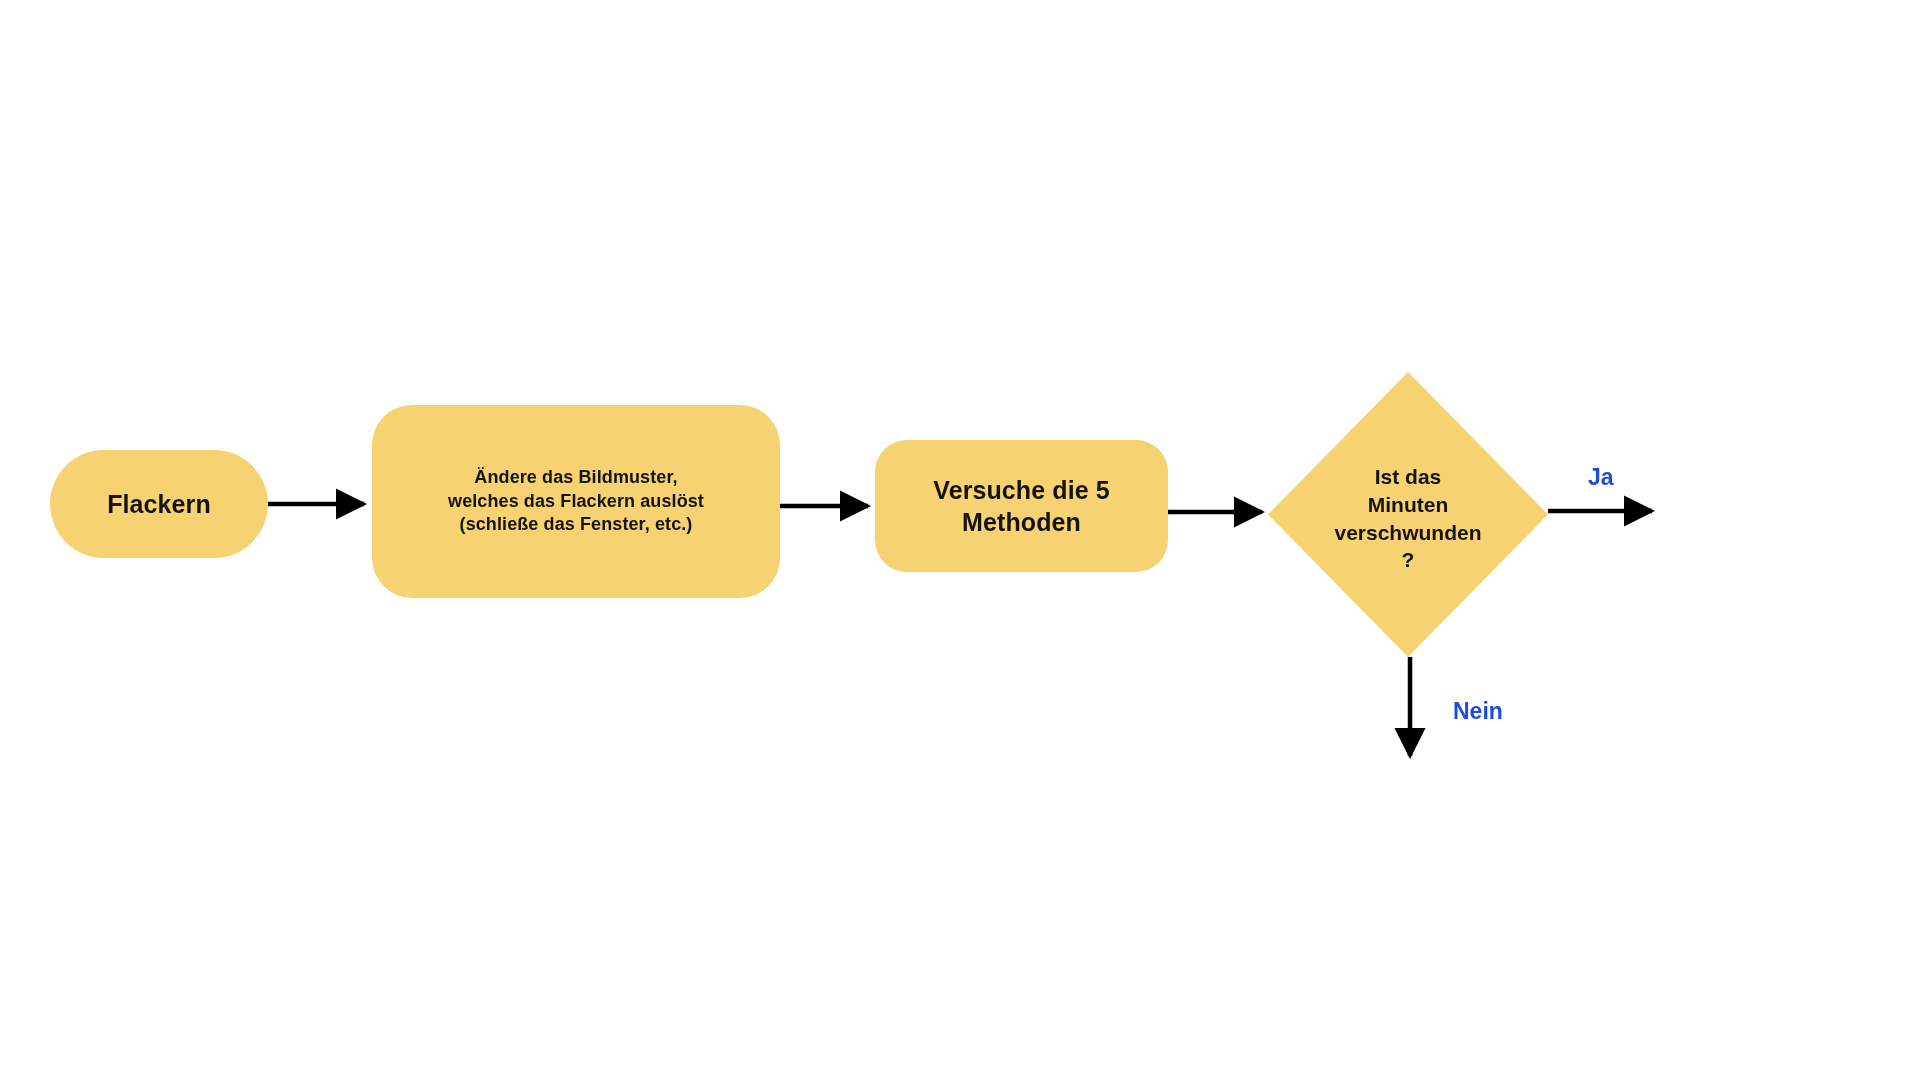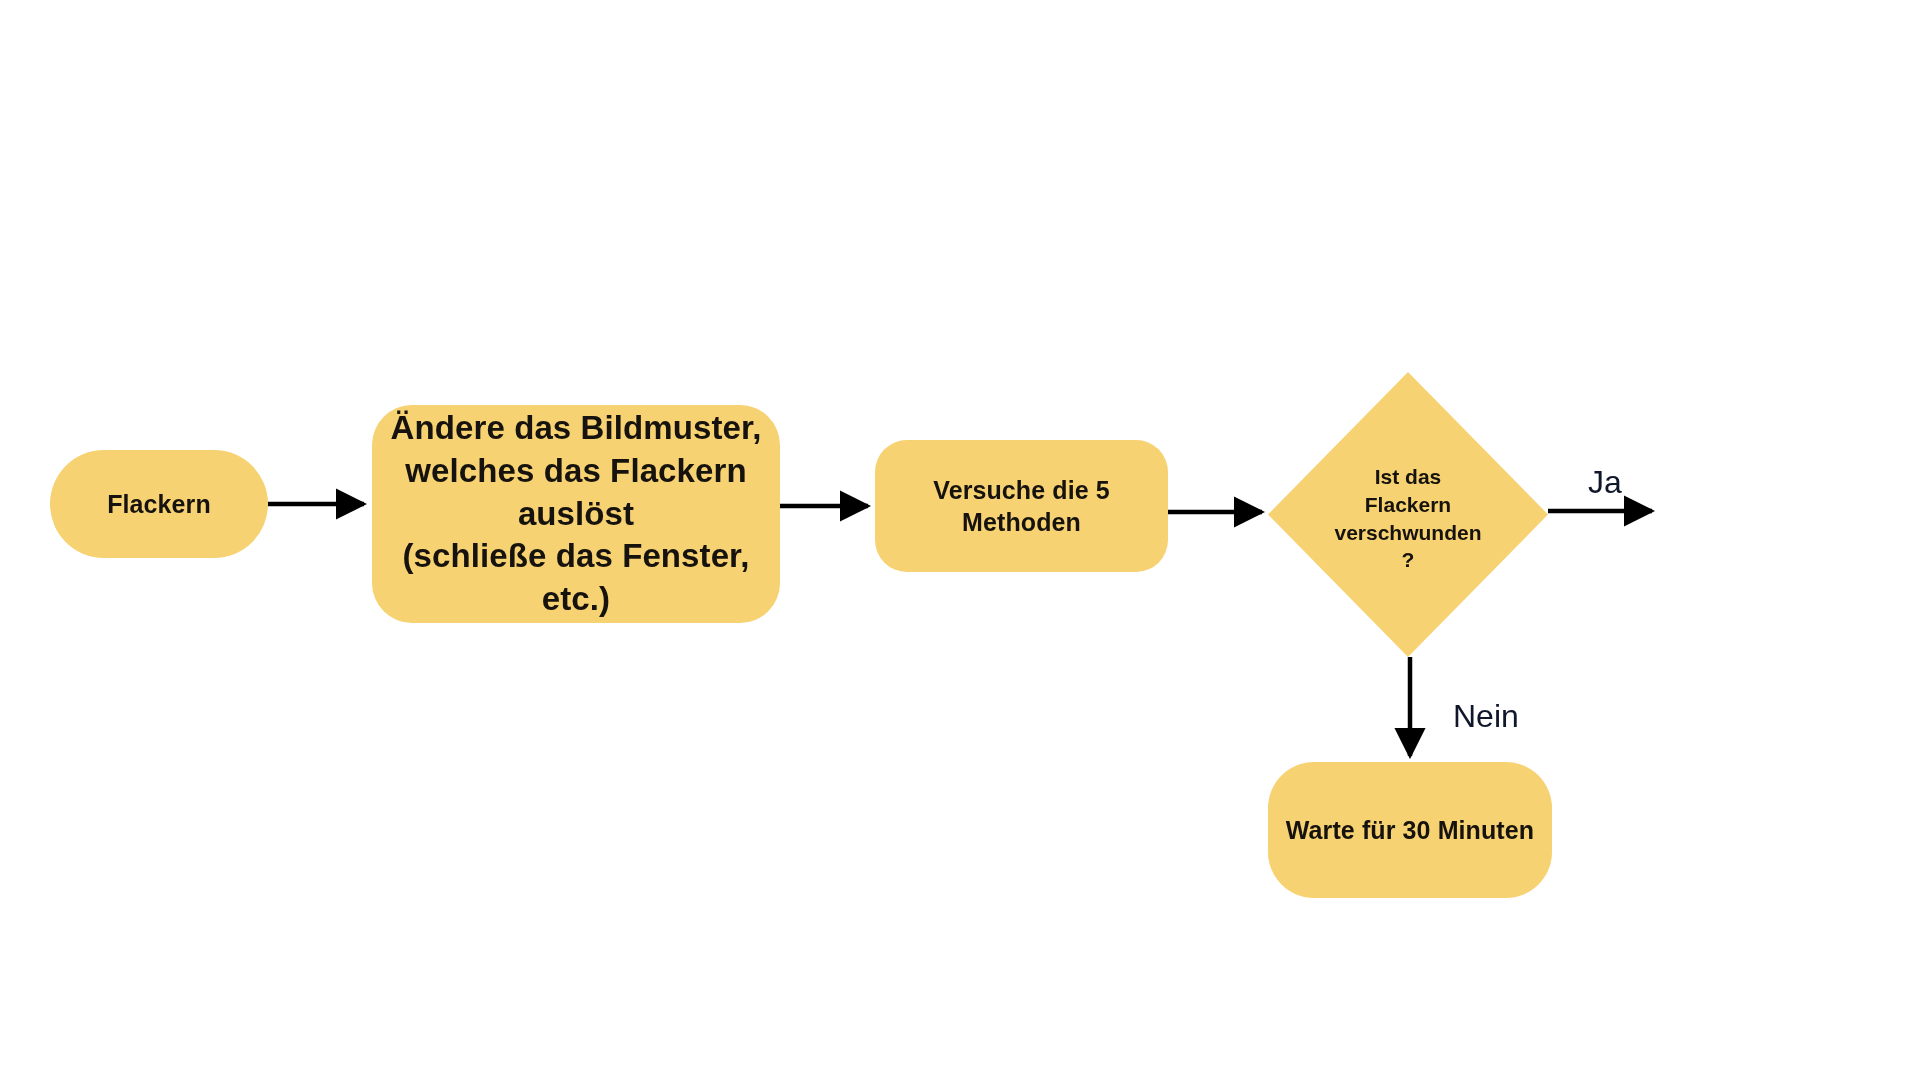--- a/index.html
+++ b/index.html
@@ -42,23 +42,23 @@
   }
   
   #node-start {
     left: 50px;  top: 450px;
     width: 218px; height: 108px;
     border-radius: 54px;
     font-size: 25px;
   }
   #node-change-pattern {
     left: 372px; top: 405px;
-    width: 408px; height: 218px;
+    width: 408px; height: 193px;
     border-radius: 40px;
-    font-size: 33px;
+    font-size: 18px;
     padding: 0 12px;
   }
   #node-try-methods {
     left: 875px; top: 440px;
     width: 293px; height: 132px;
     border-radius: 32px;
     font-size: 25px;
     padding: 0 14px;
   }
   #node-resolved {
@@ -100,23 +100,23 @@
     color: #16120d;
     font-weight: 700;
     font-size: 21px;
     line-height: 1.32;
     white-space: pre-line;
     transform: translateY(4px);
   }
   
   .edge-label {
     position: absolute;
-    color: #0f172a;
-    font-weight: 400;
-    font-size: 32px;
+    color: #1d4ed8;
+    font-weight: 700;
+    font-size: 23px;
     line-height: 1;
     white-space: nowrap;
   }
   #label-ja {
     left: 1588px;
     top: 466px;
   }
   #label-nein {
     left: 1453px;
     top: 700px;
@@ -150,25 +150,24 @@
   <div class="node pill" id="node-change-pattern">Ändere das Bildmuster,
 welches das Flackern auslöst
 (schließe das Fenster, etc.)</div>
 
   <div class="node pill" id="node-try-methods">Versuche die 5
 Methoden</div>
 
   <div id="node-decision">
     <div class="diamond-shape"></div>
     <div class="diamond-label">Ist das
-Flackern
+Minuten
 verschwunden
 ?</div>
   </div>
 
 
-  <div class="node pill" id="node-wait">Warte für 30 Minuten</div>
 
   <div class="edge-label" id="label-ja">Ja</div>
 
   <div class="edge-label" id="label-nein">Nein</div>
 
 </div>
 
 </body></html>

